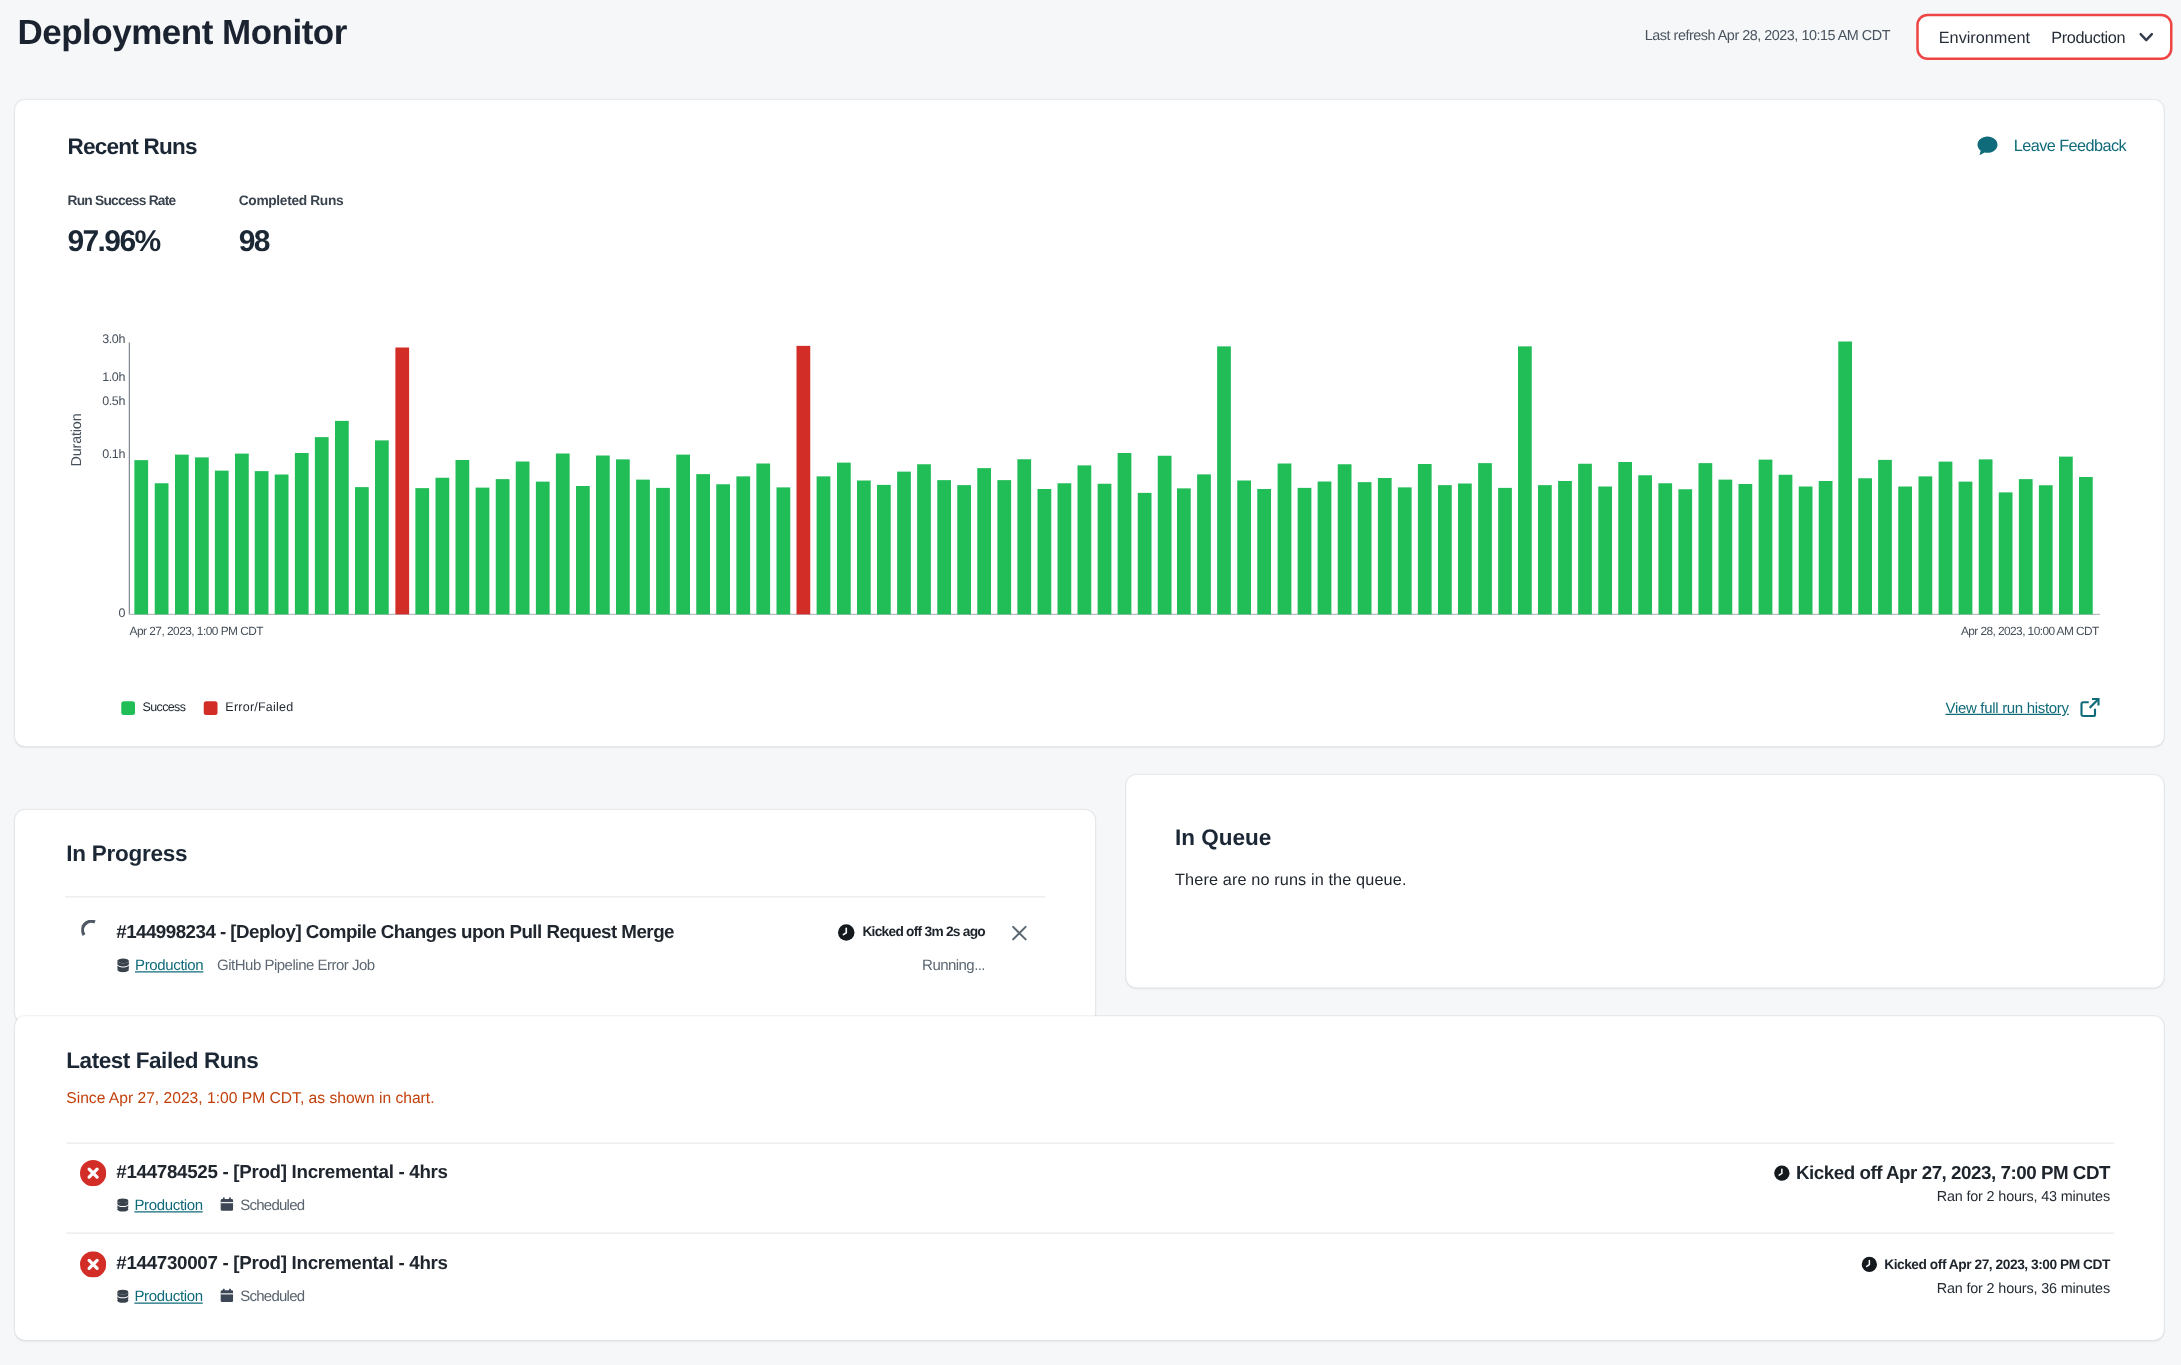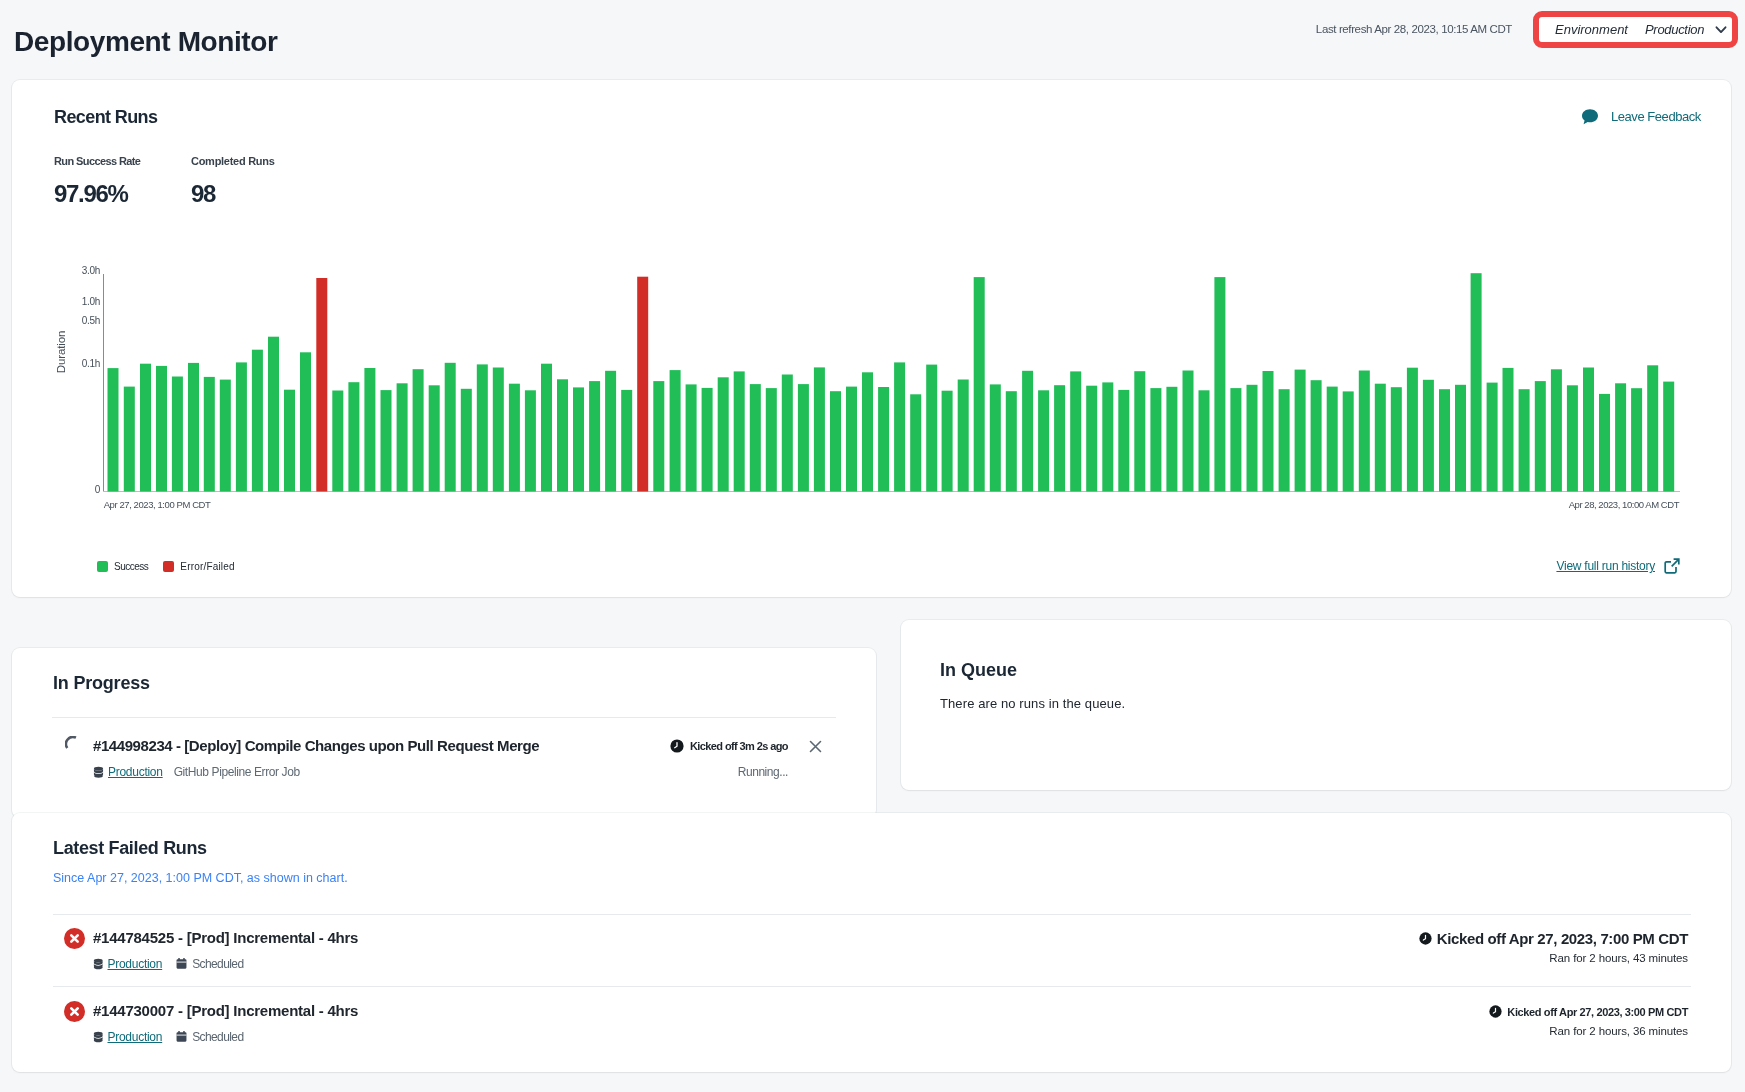--- a/index.html
+++ b/index.html
@@ -14,23 +14,23 @@
 .abs { position:absolute; }
 .card { position:absolute; background:#fff; border-radius:8px;
   box-shadow:0 0 0 1px rgba(25,35,45,.05), 0 1px 2px rgba(0,0,0,.05); }
 .h2 { font-size:18px; font-weight:bold; color:#1b2734; }
 .teal { color:#0f6b79; }
 a.tlink { color:#0f6b79; text-decoration:underline; }
 </style>
 </head>
 <body>
 
-<div class="abs" style="left:14px; top:10px; font-size:28px; font-weight:bold; color:#1b2330; letter-spacing:-0.4px;margin-top:16px;">Deployment Monitor</div>
+<div class="abs" style="left:14px; top:10px; font-size:28px; font-weight:bold; color:#1b2330; letter-spacing:-0.4px;">Deployment Monitor</div>
 <div class="abs" style="right:233px; top:23px; font-size:11.5px; letter-spacing:-0.38px; color:#4a545f;">Last refresh Apr 28, 2023, 10:15 AM CDT</div>
-<div class="abs" style="left:1533px; top:11px; width:205px; height:37px; background:#fff; border:6px solid #ef4444; border-radius:9px; display:flex; align-items:center; padding-left:16px; font-size:13px; color:#252e38;font-style:italic;">
+<div class="abs" style="left:1533px; top:11px; width:205px; height:37px; background:#fff; border:2px solid #ef4444; border-radius:9px; display:flex; align-items:center; padding-left:16px; font-size:13px; color:#252e38;">
   <span>Environment</span>
     <span style="margin-left:17px; letter-spacing:-0.3px;">Production</span>
   <svg width="14" height="14" viewBox="0 0 14 14" style="margin-left:10px;">
       <path d="M2.5 4.3 L7 9.1 L11.5 4.3" stroke="#323c4c" stroke-width="1.9" fill="none" stroke-linecap="round" stroke-linejoin="round"></path>
     </svg>
 </div>
 
 <div class="card" style="left:12px; top:80px; width:1719px; height:517px;">
   <div class="abs h2" style="left:42px; top:27px; letter-spacing:-0.6px;">Recent Runs</div>
   <div class="abs" style="left:1569px; top:28px; display:flex; align-items:center;">
@@ -203,21 +203,21 @@
     </svg>
 </div>
 
 <div class="card" style="left:901px; top:620px; width:830px; height:170px;">
   <div class="abs h2" style="left:39px; top:40px;">In Queue</div>
   <div class="abs" style="left:39px; top:76px; font-size:13px; letter-spacing:0.1px; color:#20272f;">There are no runs in the queue.</div>
 </div>
 
 <div class="card" style="left:12px; top:813px; width:1719px; height:259px;">
   <div class="abs h2" style="left:41px; top:24.5px; letter-spacing:-0.35px;">Latest Failed Runs</div>
-  <div class="abs" style="left:41px; top:58px; font-size:12.5px; letter-spacing:0; color:#3b82f6;">Since Apr 27, 2023, 1:00 PM CDT, as shown in chart.</div>
+  <div class="abs" style="left:41px; top:58px; font-size:12.5px; letter-spacing:0; color:#c2410c;">Since Apr 27, 2023, 1:00 PM CDT, as shown in chart.</div>
   <div class="abs" style="left:41px; top:101px; width:1638px; border-top:1px solid #e7eaec;"></div>
 
   <svg class="abs" style="left:52px; top:115px;" width="21" height="21" viewBox="0 0 21 21">
       <circle cx="10.5" cy="10.5" r="10.5" fill="#D32D27"></circle>
       <path d="M7.3 7.3 L13.7 13.7 M13.7 7.3 L7.3 13.7" stroke="#fff" stroke-width="2.6" stroke-linecap="round"></path>
     </svg>
   <div class="abs" style="left:81px; top:116px; font-size:15px; font-weight:bold; letter-spacing:-0.24px; color:#20262e;">#144784525 - [Prod] Incremental - 4hrs</div>
   <div class="abs" style="left:81px; top:144px; height:13px; display:flex; align-items:center; font-size:12px;">
     <svg width="10.5" height="12" viewBox="0 0 13 14" fill="#39424c">
         <ellipse cx="6.5" cy="2.8" rx="5.4" ry="2.3"></ellipse>

